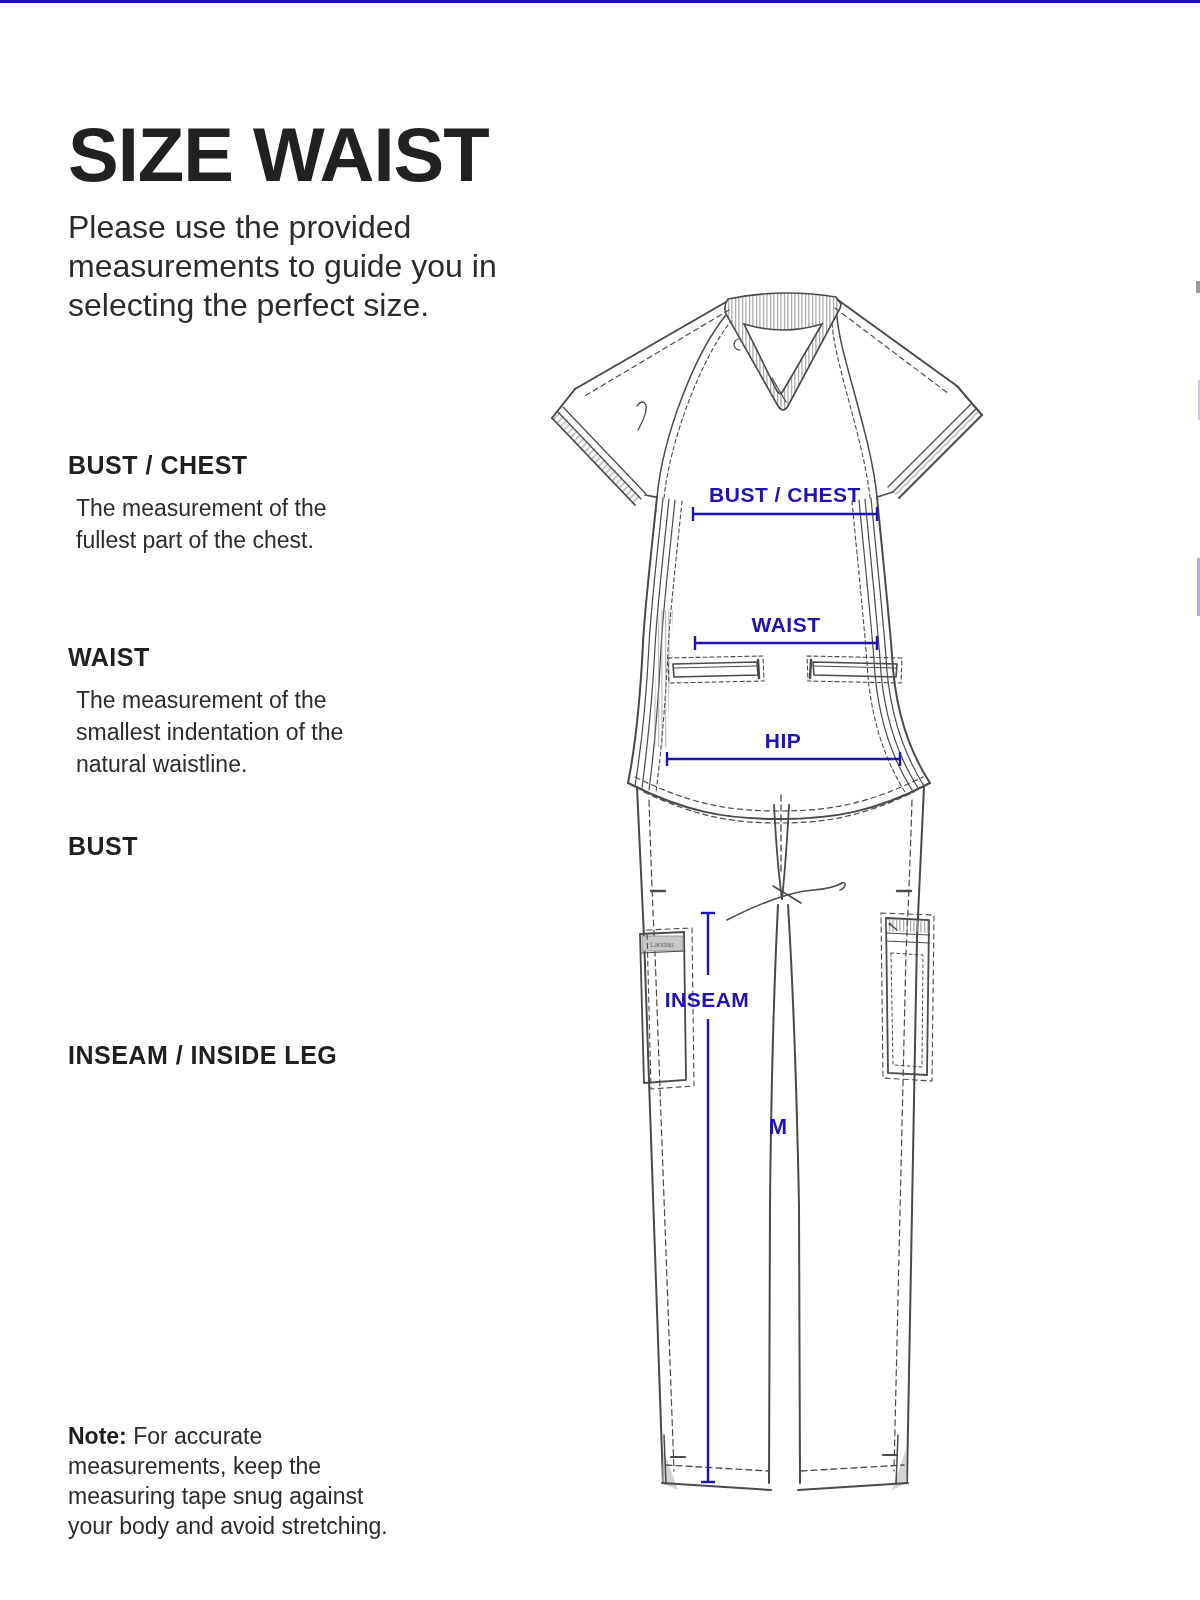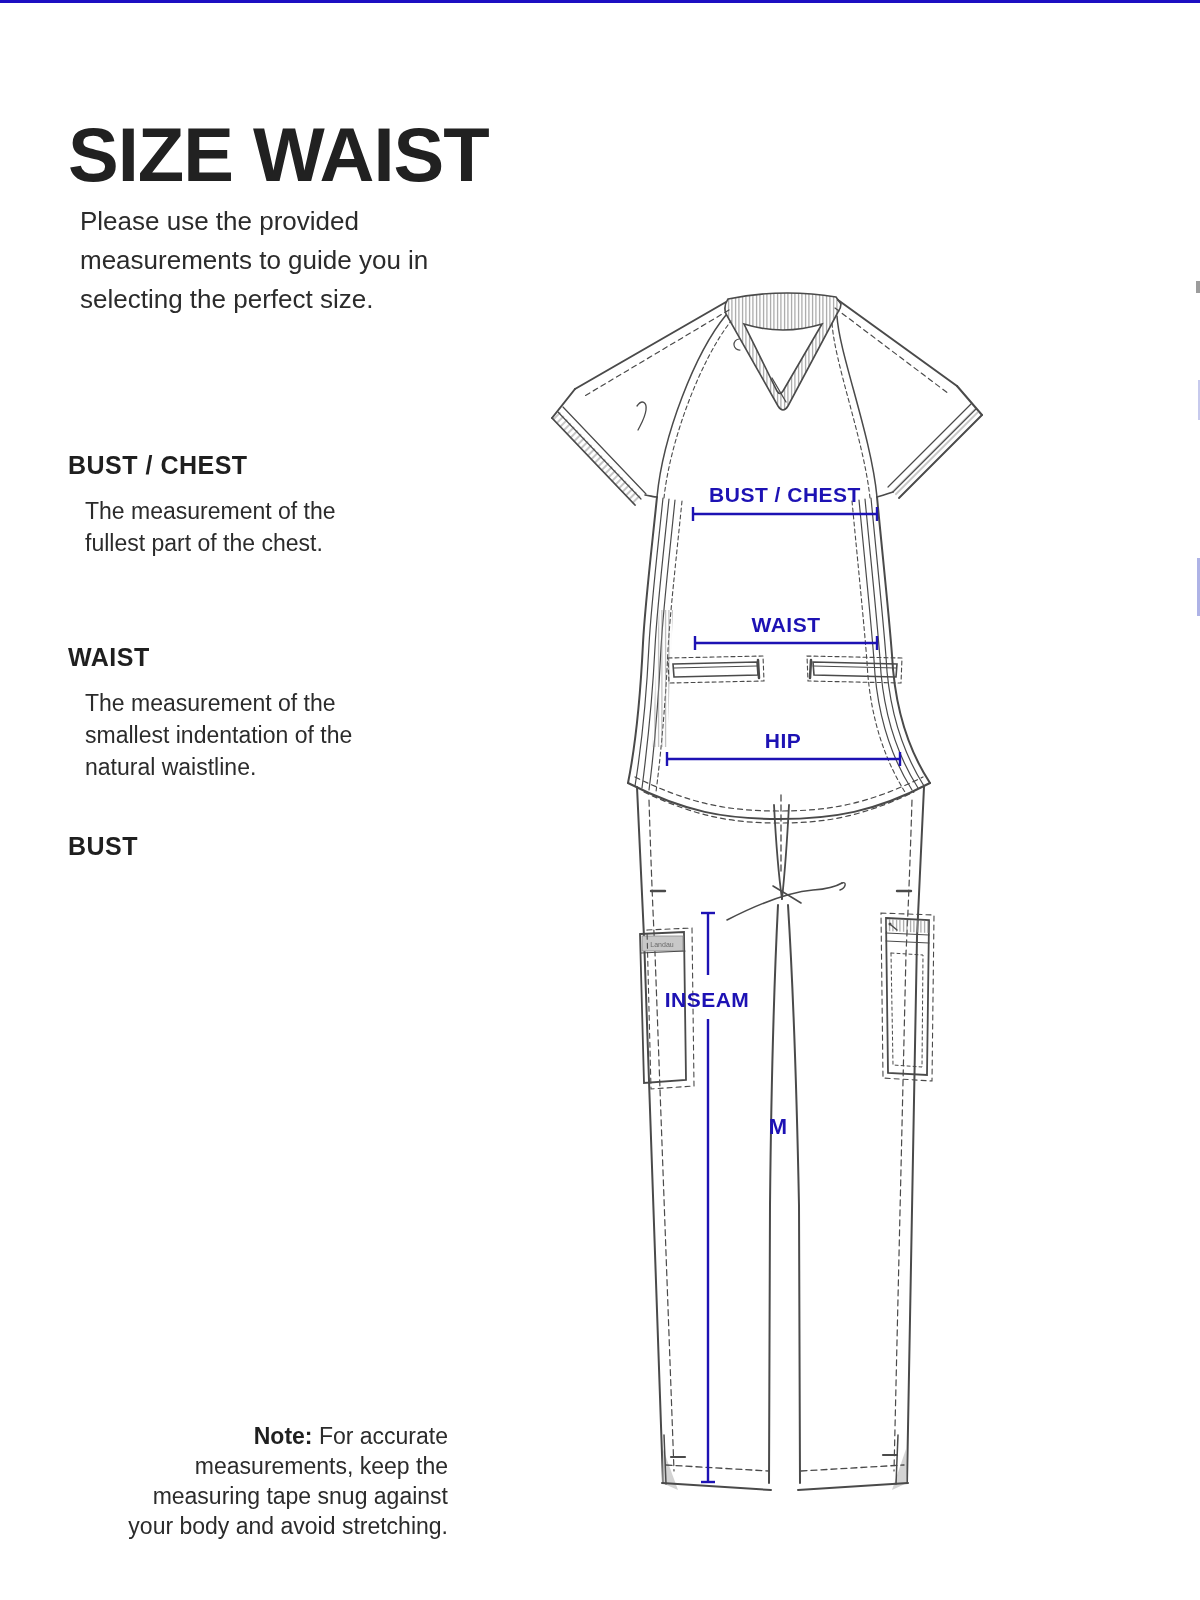--- a/index.html
+++ b/index.html
@@ -6,34 +6,34 @@
   body{
     width:1200px;height:1600px;position:relative;background:#ffffff;
     font-family:"Liberation Sans", sans-serif;color:#262626;overflow:hidden;
   }
   .top-bar{position:absolute;left:0;top:0;width:1200px;height:3px;background:#1c0ec2;}
   .page-title{
     position:absolute;left:68px;top:64px;width:500px;
     font-size:76px;font-weight:700;line-height:1.05;color:#212121;letter-spacing:-1px;
   }
   .intro{
-    position:absolute;left:80px;top:176px;width:470px;
-    font-size:26px;line-height:39px;color:#2b2b2b;white-space:pre-line;
+    position:absolute;left:68px;top:176px;width:470px;
+    font-size:32px;line-height:39px;color:#2b2b2b;white-space:pre-line;
   }
   .section{position:absolute;left:68px;width:440px;}
   .sec-heading{
     font-size:25px;font-weight:700;letter-spacing:.5px;color:#1f1f1f;
     line-height:26px;margin:0 0 14px 0;
   }
   .sec-body{
-    font-size:23px;line-height:32px;color:#2b2b2b;margin:17px;white-space:pre-line;
+    font-size:23px;line-height:32px;color:#2b2b2b;margin:8px;white-space:pre-line;
   }
   .note{
     position:absolute;left:68px;top:1398px;width:380px;
-    font-size:23px;line-height:30px;color:#2b2b2b;white-space:pre-line;text-align:right;
+    font-size:23px;line-height:30px;color:#2b2b2b;white-space:pre-line;
   }
   .note b{font-weight:700;color:#1f1f1f;}
   .diagram{position:absolute;left:545px;top:285px;width:444px;height:1230px;}
   .measure-label{
     font-family:"Liberation Sans", sans-serif;font-weight:700;font-size:21px;
     fill:#1d12b4;letter-spacing:.5px;
   }
   .size-label{font-family:"Liberation Sans", sans-serif;font-weight:700;font-size:22px;fill:#1d12b4;}
   .tag-label{font-family:"Liberation Sans", sans-serif;font-size:7px;fill:#6a6a6a;}
   .edge-artifact{position:absolute;right:0;}
@@ -63,20 +63,21 @@
   <p class="sec-body">The measurement of the
 smallest indentation of the
 natural waistline.</p>
 </div>
 
 <div class="section" style="top:833px">
   <h2 class="sec-heading">BUST</h2>
 </div>
 
 <div class="section" style="top:1042px">
+  <h2 class="sec-heading">INSEAM / INSIDE LEG</h2>
 </div>
 
 <p class="note"><b>Note:</b><span> For accurate
 measurements, keep the
 measuring tape snug against
 your body and avoid stretching.</span></p>
 
 <svg class="diagram" viewBox="0 0 444 1230">
   <defs>
     <pattern id="ribV" width="3.5" height="6" patternUnits="userSpaceOnUse">

